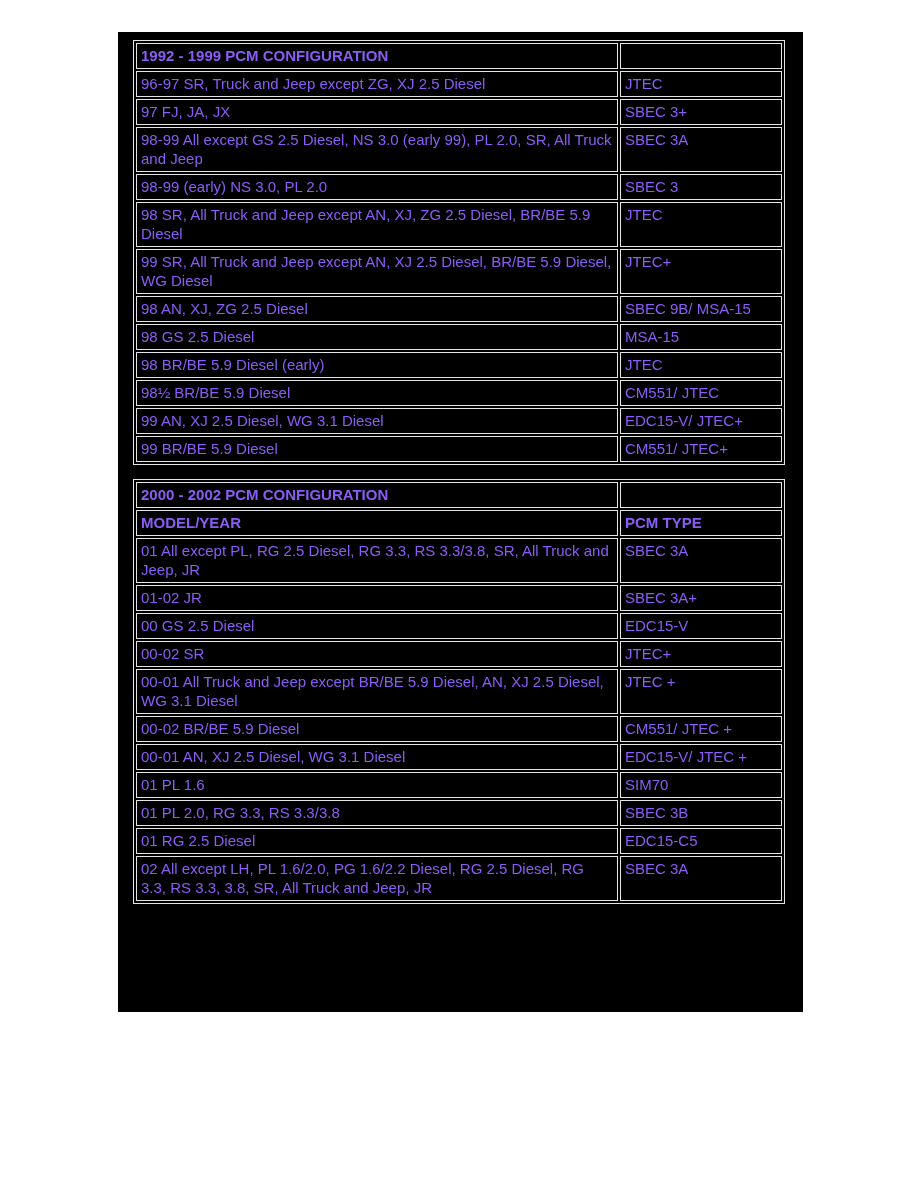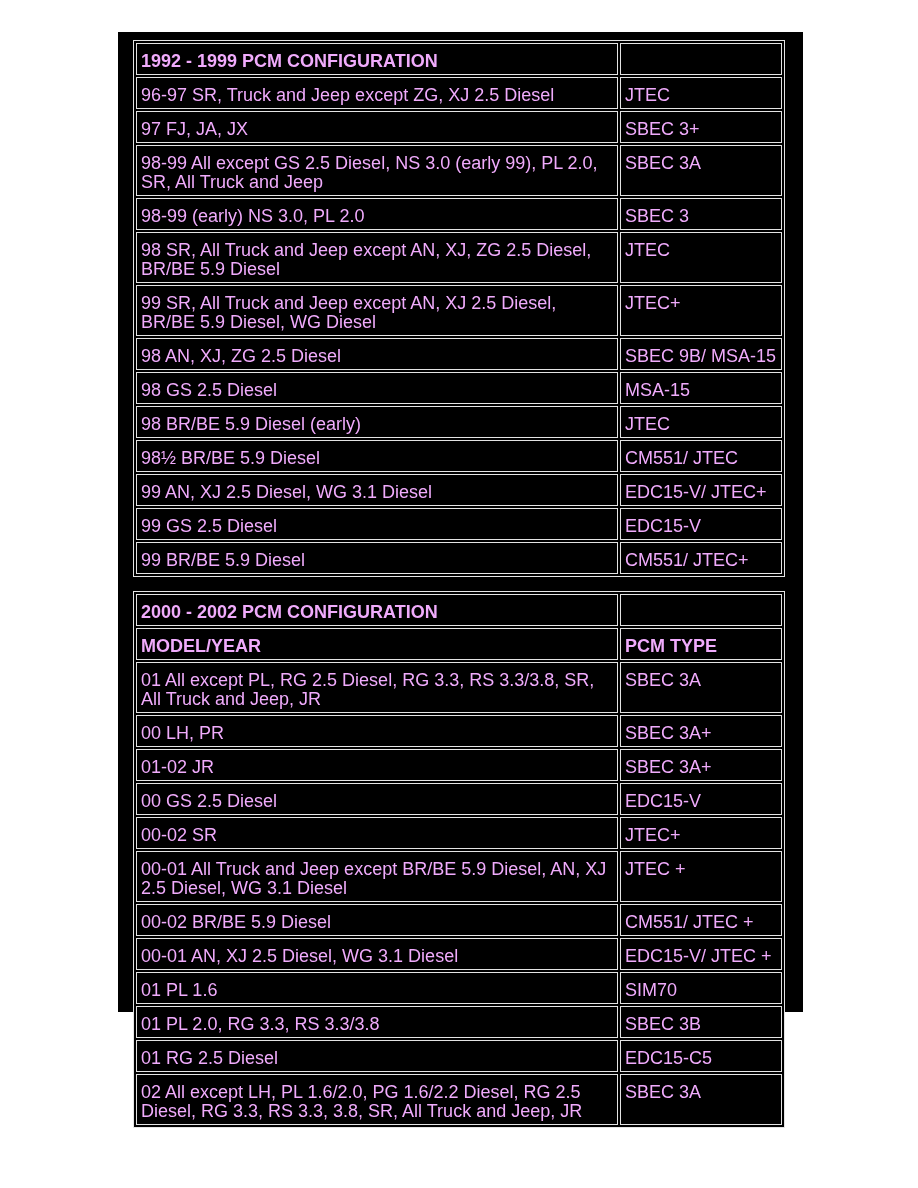--- a/index.html
+++ b/index.html
@@ -27,24 +27,24 @@
     table-layout: fixed;
     width: 652px;
     margin-left: 15px;
     background: #000000;
     border: 1px solid #e4e4e4;
   }
   table.pcm.first { margin-top: 8px; }
   table.pcm.second { margin-top: 14px; }
   table.pcm td, table.pcm th {
     border: 1px solid #e4e4e4;
-    color: #f0abfc;
-    font-size: 18px;
+    color: #8b5cf6;
+    font-size: 15px;
     line-height: 19px;
-    padding: 8px 4px 3px 4px;
+    padding: 2px 4px 3px 4px;
     text-align: left;
     vertical-align: top;
     overflow: hidden;
     font-weight: normal;
   }
   table.pcm th { font-weight: bold; }
   td.title-spacer { }
 </style>
 </head>
 <body>
@@ -112,24 +112,20 @@
   <tr>
     <td>98½ BR/BE 5.9 Diesel</td>
     <td>CM551/ JTEC</td>
   </tr>
 
   <tr>
     <td>99 AN, XJ 2.5 Diesel, WG 3.1 Diesel</td>
     <td>EDC15-V/ JTEC+</td>
   </tr>
 
-  <tr>
-    <td>99 GS 2.5 Diesel</td>
-    <td>EDC15-V</td>
-  </tr>
 
   <tr>
     <td>99 BR/BE 5.9 Diesel</td>
     <td>CM551/ JTEC+</td>
   </tr>
 </tbody>
     </table>
 
     <table class="pcm second">
       <colgroup>
@@ -146,24 +142,20 @@
           <th>PCM TYPE</th>
         </tr>
       </tbody>
       <tbody>
 
   <tr>
     <td>01 All except PL, RG 2.5 Diesel, RG 3.3, RS 3.3/3.8, SR, All Truck and Jeep, JR</td>
     <td>SBEC 3A</td>
   </tr>
 
-  <tr>
-    <td>00 LH, PR</td>
-    <td>SBEC 3A+</td>
-  </tr>
 
   <tr>
     <td>01-02 JR</td>
     <td>SBEC 3A+</td>
   </tr>
 
   <tr>
     <td>00 GS 2.5 Diesel</td>
     <td>EDC15-V</td>
   </tr>

